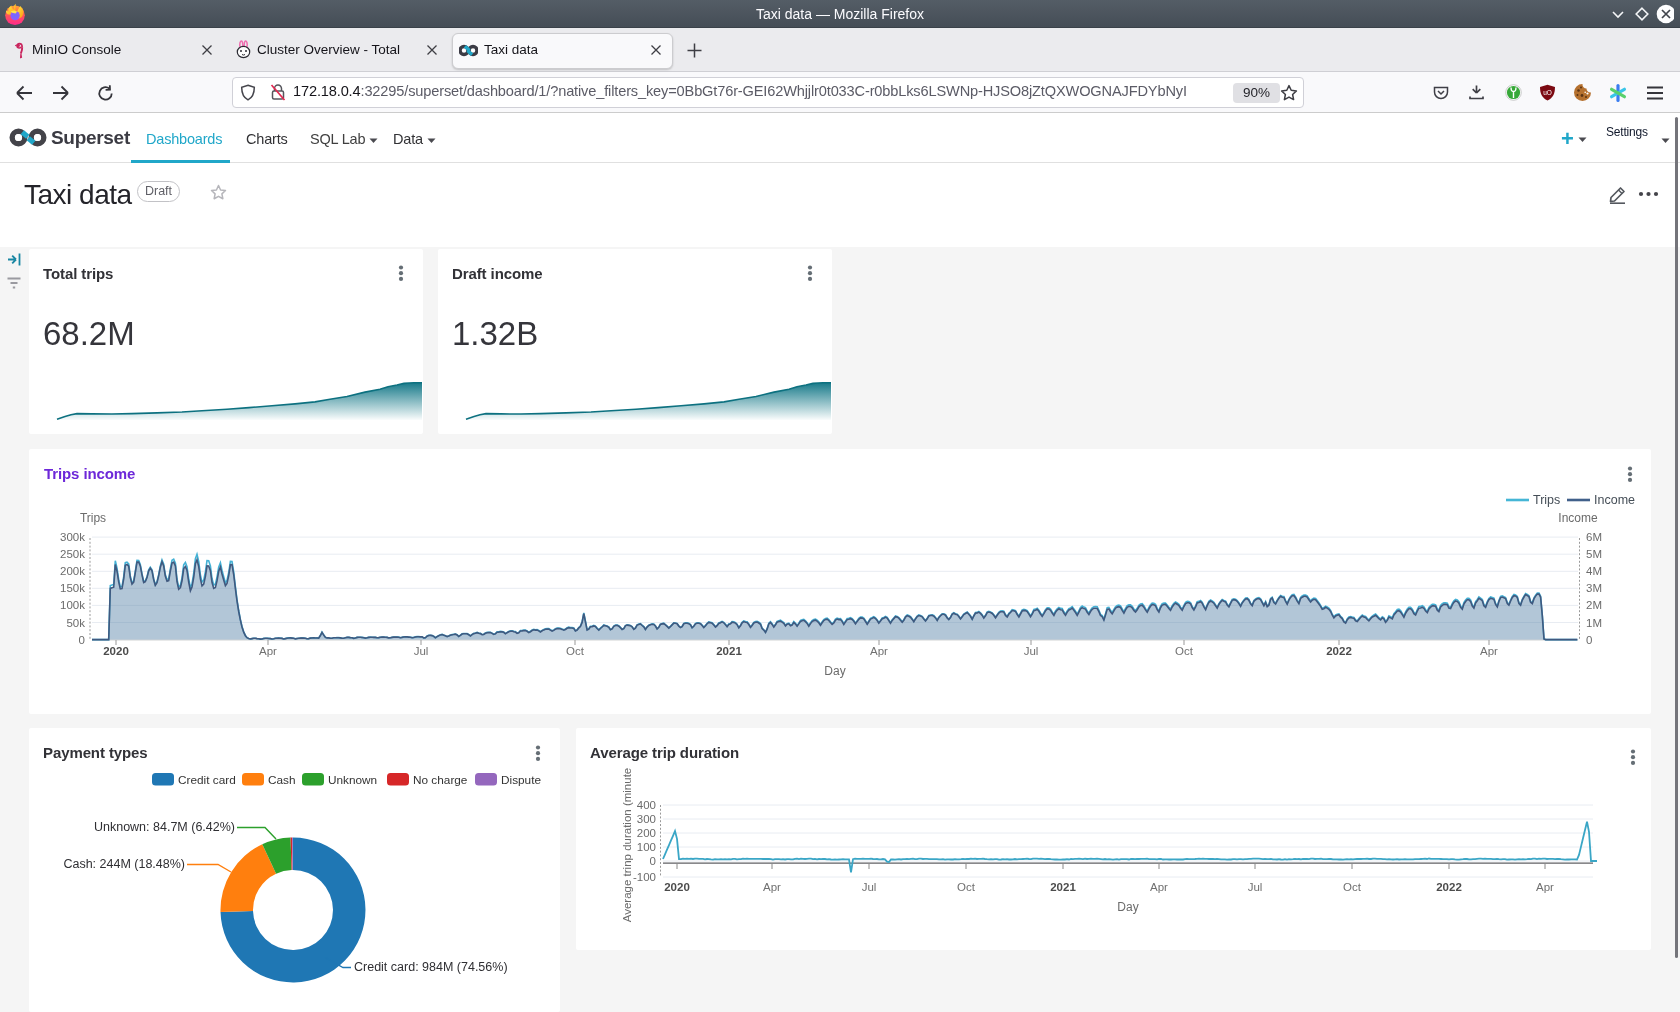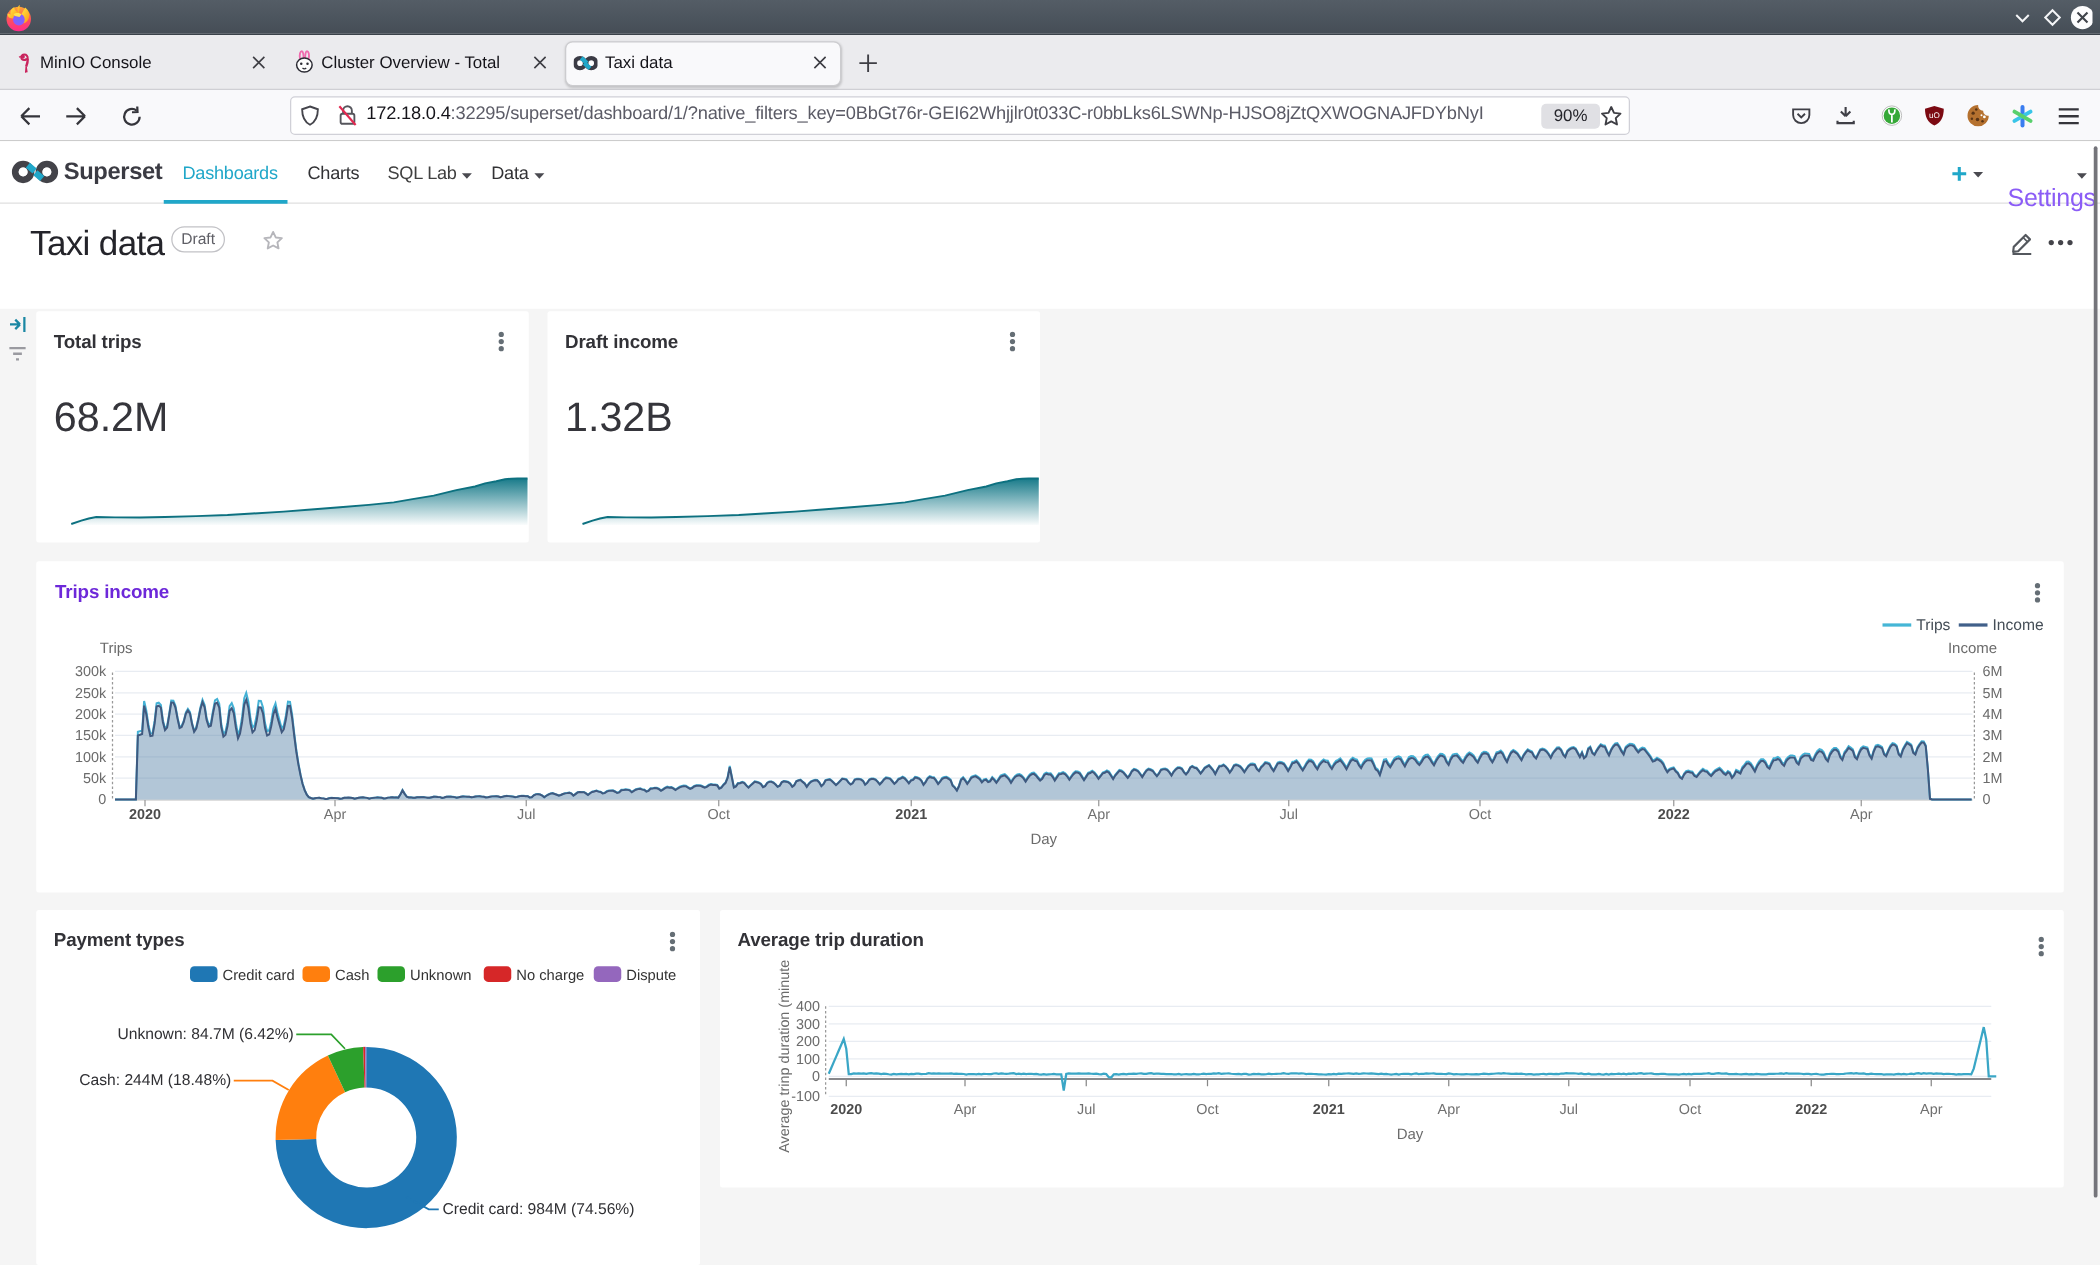--- a/index.html
+++ b/index.html
@@ -23,20 +23,21 @@
           <stop offset="0" stop-color="#6e6efc"></stop>
           <stop offset="1" stop-color="#9059ff"></stop>
         </radialGradient>
       </defs>
  <circle cx="12" cy="13.2" r="9.8" fill="url(#fxa)"></circle>
  <path d="M12.8 1.8 C10.4 3.9 10.8 6.3 11.6 7.8 C9.2 6.9 8.2 5.3 8.5 3.6 C5.9 5.0 4.8 7.7 5.5 9.6 L3.0 8.7 C2.9 10.6 4.0 12.2 5.8 12.6 L12 13.2 Z" fill="url(#fxb)"></path>
  <path d="M17.2 3.9 C20.0 6.3 21.0 9.2 19.9 12.8 C19.0 15.7 16.4 17.0 14.6 16.5 L12 13.2 Z" fill="url(#fxb)"></path>
  <circle cx="12.1" cy="13.6" r="4.7" fill="url(#fxc)"></circle>
  <path d="M7.8 9.3 C9.4 8.2 12.4 8.0 14.1 9.6 L12.6 11.5 L8.9 10.8 Z" fill="#ffe14f"></path>
 </svg>
+<div class="abs" style="left:0;top:0;width:1680px;height:28px;line-height:28px;text-align:center;color:#fbfbfe;font-size:14px">Taxi data — Mozilla Firefox</div>
 <svg class="abs" style="left:1608px;top:4px" width="66" height="20" viewBox="0 0 66 20">
  <path d="M5 8 l5 5 5 -5" stroke="#f4f5f7" stroke-width="1.6" fill="none"></path>
  <path d="M34 4.2 l5.8 5.8 -5.8 5.8 -5.8 -5.8 Z" stroke="#f4f5f7" stroke-width="1.6" fill="none"></path>
  <circle cx="58" cy="10" r="9.3" fill="#fdfdfe"></circle>
  <path d="M54 6 l8 8 M62 6 l-8 8" stroke="#40444b" stroke-width="1.7"></path>
 </svg>
 
 <div class="abs" style="left:0;top:28px;width:1680px;height:44px;background:#ebebee;border-bottom:1px solid #cfcfd4"></div>
 <div class="abs" style="left:452px;top:33px;width:221px;height:36px;background:#f9f9fb;border:1px solid #cccccf;border-radius:6px;box-shadow:0 1px 2px rgba(0,0,0,.18)"></div>
 <svg class="abs" style="left:12px;top:41px" width="17" height="19" viewBox="0 0 17 19">
@@ -153,21 +154,21 @@
     </svg>
 <div class="abs" style="left:393px;top:131px;font-size:14.5px;color:#323235;letter-spacing:-0.2px">Data</div>
 <svg class="abs" style="left:427px;top:138px" width="9" height="6" viewBox="0 0 9 6">
       <path d="M0.5 0.5 L4.5 5 L8.5 0.5 Z" fill="#4a4a50"></path>
     </svg>
 <div class="abs" style="left:131px;top:160px;width:99px;height:3px;background:#20a7c9"></div>
 <div class="abs" style="left:1561px;top:126px;font-size:22px;font-weight:bold;color:#20a7c9">+</div>
 <svg class="abs" style="left:1578px;top:137px" width="9" height="6" viewBox="0 0 9 6">
       <path d="M0.5 0.5 L4.5 5 L8.5 0.5 Z" fill="#4a4a50"></path>
     </svg>
-<div class="abs" style="left:1606px;top:148px;font-size:20px;color:#8b5cf6;letter-spacing:-0.2px">Settings</div>
+<div class="abs" style="left:1606px;top:125px;font-size:12px;color:#0f172a;letter-spacing:-0.2px">Settings</div>
 <svg class="abs" style="left:1661px;top:138px" width="9" height="6" viewBox="0 0 9 6">
       <path d="M0.5 0.5 L4.5 5 L8.5 0.5 Z" fill="#4a4a50"></path>
     </svg>
 
 <div class="abs" style="left:24px;top:179px;font-size:28px;color:#24242a;font-weight:500;letter-spacing:-0.5px">Taxi data</div>
 <div class="abs" style="left:137px;top:181px;width:43px;height:21px;border:1px solid #c2c2c6;border-radius:11px;text-align:center;line-height:19px;font-size:12.5px;color:#5f5f66">Draft</div>
 <svg class="abs" style="left:210px;top:184px" width="17" height="17" viewBox="0 0 18 18">
       <path d="M9 1.6 L11.2 6.3 16.4 6.9 12.6 10.5 13.6 15.6 9 13.1 4.4 15.6 5.4 10.5 1.6 6.9 6.8 6.3 Z" fill="none" stroke="#b6b6bb" stroke-width="1.6" stroke-linejoin="round"></path>
     </svg>
 <svg class="abs" style="left:1608px;top:185px" width="20" height="19" viewBox="0 0 20 19">

